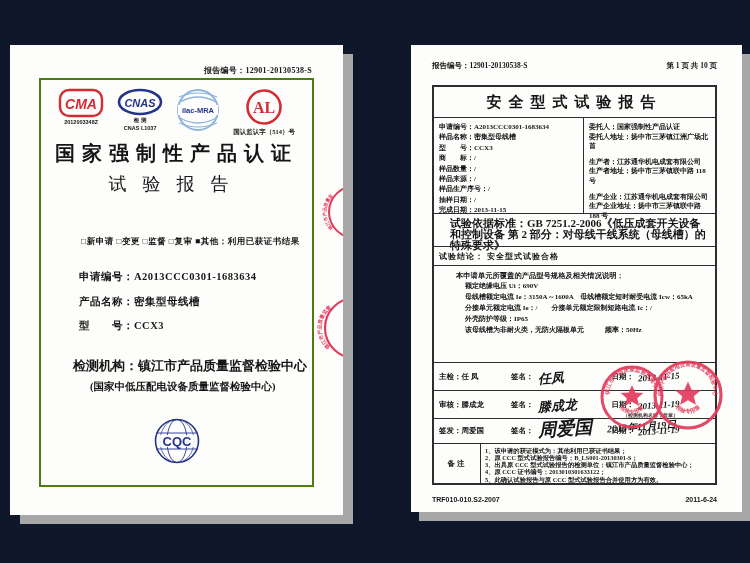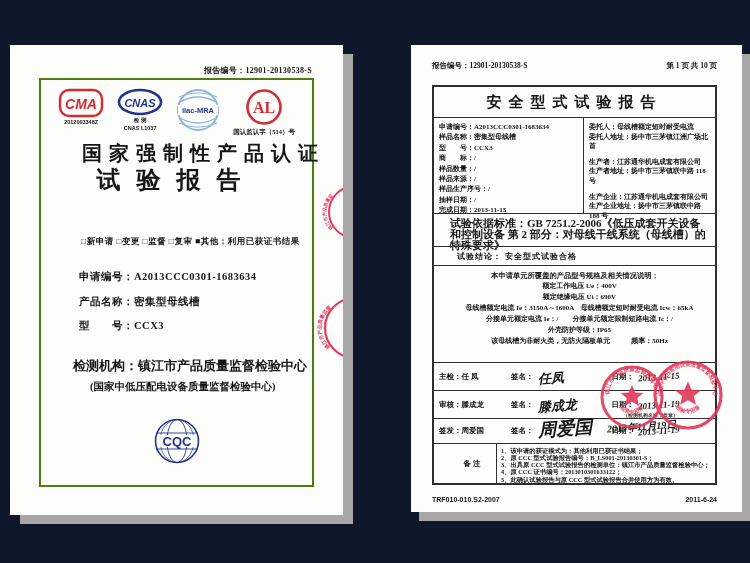--- a/index.html
+++ b/index.html
@@ -7,53 +7,53 @@
           font-family:"Liberation Serif","DejaVu Serif",serif;color:#151515;}
   .page{position:absolute;background:#fdfdfb;}
   
   .page-left{left:10px;top:45px;width:333px;height:470px;box-shadow:10px 9px 0 #a7a7a7;overflow:hidden;}
   .pl-reportno{position:absolute;top:20px;right:31px;font-size:8px;font-weight:bold;letter-spacing:.3px;}
   .pl-frame{position:absolute;left:29px;top:33px;right:29px;bottom:28px;border:2px solid #4d7c0f;}
   .logos{position:absolute;top:8px;left:0;width:100%;display:flex;justify-content:center;align-items:flex-start;gap:13px;}
   .logo{display:flex;flex-direction:column;align-items:center;}
   .logo-cap{font-size:5.5px;font-weight:bold;margin-top:1px;font-family:"Liberation Sans",sans-serif;}
   .logo-cap2{font-size:6.5px;font-weight:bold;margin-top:2px;}
-  .pl-title1{position:absolute;top:60px;left:0;width:100%;text-align:center;font-size:20px;font-weight:bold;letter-spacing:7px;white-space:nowrap;padding-left:27px;}
-  .pl-title2{position:absolute;top:84px;left:0;width:100%;text-align:center;font-size:24px;font-weight:bold;letter-spacing:16px;}
+  .pl-title1{position:absolute;top:60px;left:0;width:100%;text-align:center;font-size:20px;font-weight:bold;letter-spacing:7px;white-space:nowrap;}
+  .pl-title2{position:absolute;top:92px;left:0;width:100%;text-align:center;font-size:18px;font-weight:normal;letter-spacing:16px;}
   .pl-apply{position:absolute;top:156px;left:40px;font-size:8.5px;font-weight:bold;letter-spacing:.5px;white-space:nowrap;}
   .pl-field{position:absolute;left:38px;font-size:10.5px;font-weight:bold;letter-spacing:.5px;white-space:nowrap;}
   .pl-agency1{position:absolute;left:32px;top:277px;font-size:13px;font-weight:bold;white-space:nowrap;}
   .pl-agency2{position:absolute;left:49px;top:300px;font-size:10.5px;font-weight:bold;white-space:nowrap;}
   .pl-cqc{position:absolute;top:337px;left:0;width:100%;display:flex;justify-content:center;}
   .edge-stamp{position:absolute;right:0;}
   
   .page-right{left:411px;top:45px;width:331px;height:467px;box-shadow:8px 9px 0 #a7a7a7;overflow:hidden;}
   .pr-head{position:absolute;top:16px;left:21px;right:25px;display:flex;justify-content:space-between;font-size:7.5px;font-weight:bold;}
   .rtable{position:absolute;left:21px;top:40px;right:25px;border:2px solid #2e2e2e;font-weight:bold;}
   .rrow{border-top:1px solid #2e2e2e;position:relative;box-sizing:border-box;}
   .rrow:first-child{border-top:none;}
   .row-title{height:30px;display:flex;align-items:center;justify-content:center;font-size:15px;letter-spacing:7px;white-space:nowrap;}
   .row-info{height:96px;display:flex;}
   .info-left{width:53%;box-sizing:border-box;padding:4px 3px 0 5px;font-size:7px;line-height:10.4px;white-space:nowrap;}
   .info-right{width:47%;box-sizing:border-box;border-left:1px solid #2e2e2e;padding:5px 2px 0 5px;font-size:7px;line-height:9.6px;}
   .info-right > div:nth-child(3),.info-right > div:nth-child(5){margin-top:6px;}
   .row-std{height:33px;padding:4px 5px 0 16px;font-size:11px;line-height:11px;}
-  .row-concl{height:19px;display:flex;align-items:center;padding-left:23px;font-size:8px;letter-spacing:1px;}
-  .row-cover{height:97px;padding:4px 4px 0 5px;font-size:7px;line-height:11px;text-align:center;}
+  .row-concl{height:19px;display:flex;align-items:center;padding-left:5px;font-size:8px;letter-spacing:1px;}
+  .row-cover{height:97px;padding:4px 4px 0 22px;font-size:7px;line-height:11px;}
   .cover-title{font-size:7.3px;}
   .cover-line{padding-left:9px;white-space:nowrap;}
   .row-sig{display:flex;align-items:center;font-size:7.5px;padding-left:5px;white-space:nowrap;}
   .sig1{height:28px;} .sig2{height:28px;} .sig3{height:25px;}
   .sig-left{width:72px;} .sig-lab{margin-right:4px;}
   .script{font-style:italic;font-weight:bold;transform:rotate(-4deg);display:inline-block;}
   .sig-script{font-size:13px;width:74px;}
   .sig3 .sig-script{font-size:18px;margin-top:-6px;}
   .sig-date{font-size:9px;}
   .row-remarks{height:40px;display:flex;}
-  .rem-label{width:46px;border-right:1px solid #2e2e2e;display:flex;align-items:center;justify-content:center;font-size:7.5px;letter-spacing:2px;padding-left:16px;}
+  .rem-label{width:46px;border-right:1px solid #2e2e2e;display:flex;align-items:center;justify-content:center;font-size:7.5px;letter-spacing:2px;}
   .rem-body{flex:1;padding:2.5px 3px 0 4px;font-size:6.3px;line-height:7.3px;white-space:nowrap;}
   .pr-footer{position:absolute;top:451px;left:21px;right:25px;display:flex;justify-content:space-between;font-size:7px;font-weight:bold;font-family:"Liberation Sans",sans-serif;}
   .stamp-caption{position:absolute;left:212px;top:367px;font-size:5px;font-weight:bold;color:#433;}
   .stamp-date{position:absolute;left:196px;top:375px;font-size:10px;z-index:3;}
   .stamps-svg{position:absolute;left:175px;top:295px;z-index:4;opacity:.92;} 
 </style>
 </head>
 <body>
 
 <div class="canvas">
@@ -155,35 +155,34 @@
           <div>样品名称：密集型母线槽</div>
           <div>型　　号：CCX3</div>
           <div>商　　标：/</div>
           <div>样品数量：/</div>
           <div>样品来源：/</div>
           <div>样品生产序号：/</div>
           <div>抽样日期：/</div>
           <div>完成日期：2013-11-15</div>
         </div>
         <div class="info-right">
-          <div>委托人：母线槽额定短时耐受电流</div>
+          <div>委托人：国家强制性产品认证</div>
           <div>委托人地址：扬中市三茅镇江洲广场北首</div>
           <div>生产者：江苏通华机电成套有限公司</div>
           <div>生产者地址：扬中市三茅镇联中路 118 号</div>
           <div>生产企业：江苏通华机电成套有限公司</div>
           <div>生产企业地址：扬中市三茅镇联中路 188 号</div>
         </div>
       </div>
 
       <div class="rrow row-std">试验依据标准：GB 7251.2-2006《低压成套开关设备和控制设备 第 2 部分：对母线干线系统（母线槽）的特殊要求》</div>
       <div class="rrow row-concl">试验结论：  安全型式试验合格</div>
 
       <div class="rrow row-cover">
         <div class="cover-title">本申请单元所覆盖的产品型号规格及相关情况说明：</div>
-        <div class="cover-line">额定工作电压 Ue：400V</div>
         <div class="cover-line">额定绝缘电压 Ui：690V</div>
         <div class="cover-line">母线槽额定电流 Ie：3150A～1600A　母线槽额定短时耐受电流 Icw：65kA</div>
         <div class="cover-line">分接单元额定电流 Ie：/　　分接单元额定限制短路电流 Ic：/</div>
         <div class="cover-line">外壳防护等级：IP65</div>
         <div class="cover-line">该母线槽为非耐火类，无防火隔板单元　　　频率：50Hz</div>
       </div>
 
       <div class="rrow row-sig sig1">
         <span class="sig-left">主检：任 凤</span>
         <span class="sig-lab">签名：</span>

